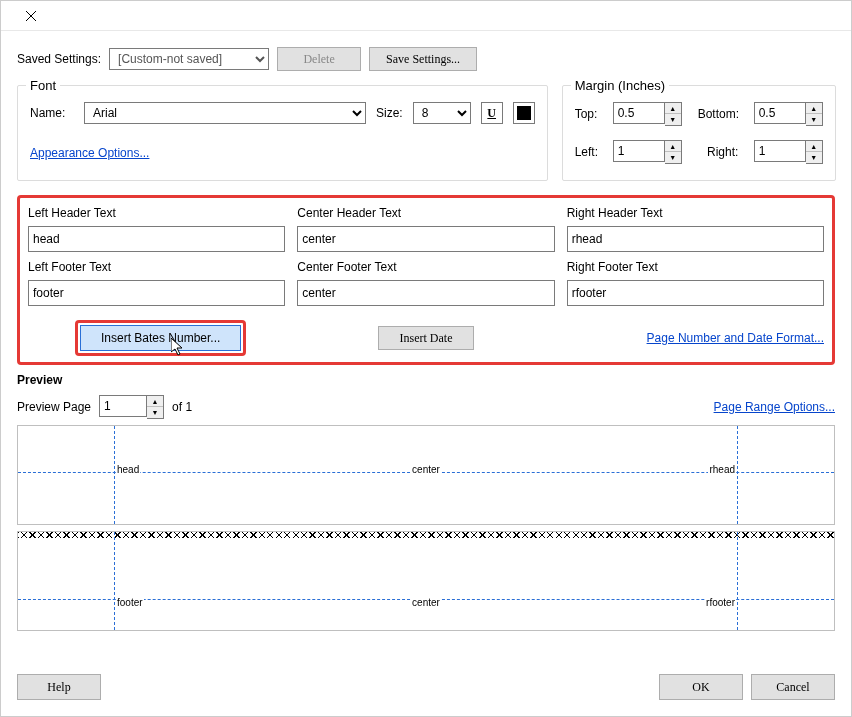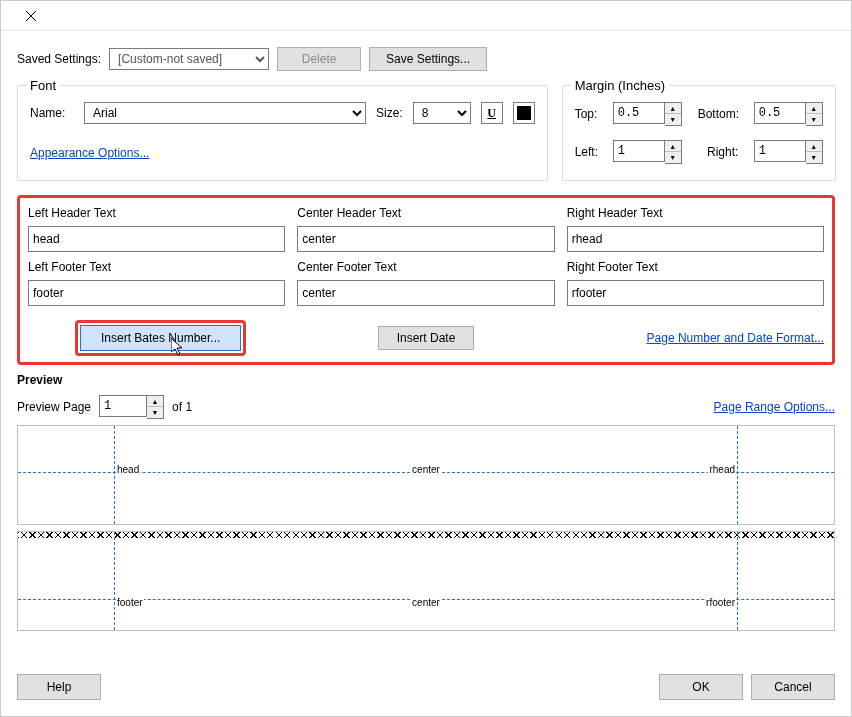--- a/index.html
+++ b/index.html
@@ -37,41 +37,41 @@
   padding: 0 4px;
   font-family: inherit;
   font-size: 12px;
 }
 select.combo { appearance: auto; }
 button.btn {
   border: 1px solid #adadad;
   background: #e1e1e1;
   height: 24px;
   padding: 0 16px;
-  font-family: Liberation Sans, sans-serif;
+  font-family: Liberation Serif, serif;
   font-size: 12px;
 }
 button.btn:disabled { color: #888; }
 .fieldset-label {
   position: absolute;
   top: -8px; left: 8px;
   background: linear-gradient(#fff, #f0f0f0 40%, #f0f0f0);
   background: #fff;
   padding: 0 4px;
   font-size: 13px;
 }
 .groupbox {
   position: relative;
   border: 1px solid #dcdcdc;
   border-radius: 2px;
   padding: 16px 12px 12px 12px;
 }
 .link { color: #0645cc; text-decoration: underline; cursor: pointer; }
 .spin-wrap { display:flex; }
-.spin-wrap input { width: 52px; height: 22px; border: 1px solid #7a7a7a; padding: 8px 4px; font-family: Liberation Mono, monospace; font-size: 12px; }
+.spin-wrap input { width: 52px; height: 22px; border: 1px solid #7a7a7a; padding: 8px 4px; font-family: Liberation Sans, sans-serif; font-size: 12px; }
 .spin-btns { display:flex; flex-direction:column; border:1px solid #7a7a7a; border-left:none; }
 .spin-btns div { width:16px; height:11px; font-size:7px; display:flex; align-items:center; justify-content:center; background:#efefef; }
 .spin-btns div:first-child { border-bottom:1px solid #bfbfbf; }
 
 .redbox {
   border: 3px solid #e53935;
   border-radius: 4px;
   padding: 6px 8px 6px 8px;
 }
 .hf-grid { display:flex; gap: 12px; }

